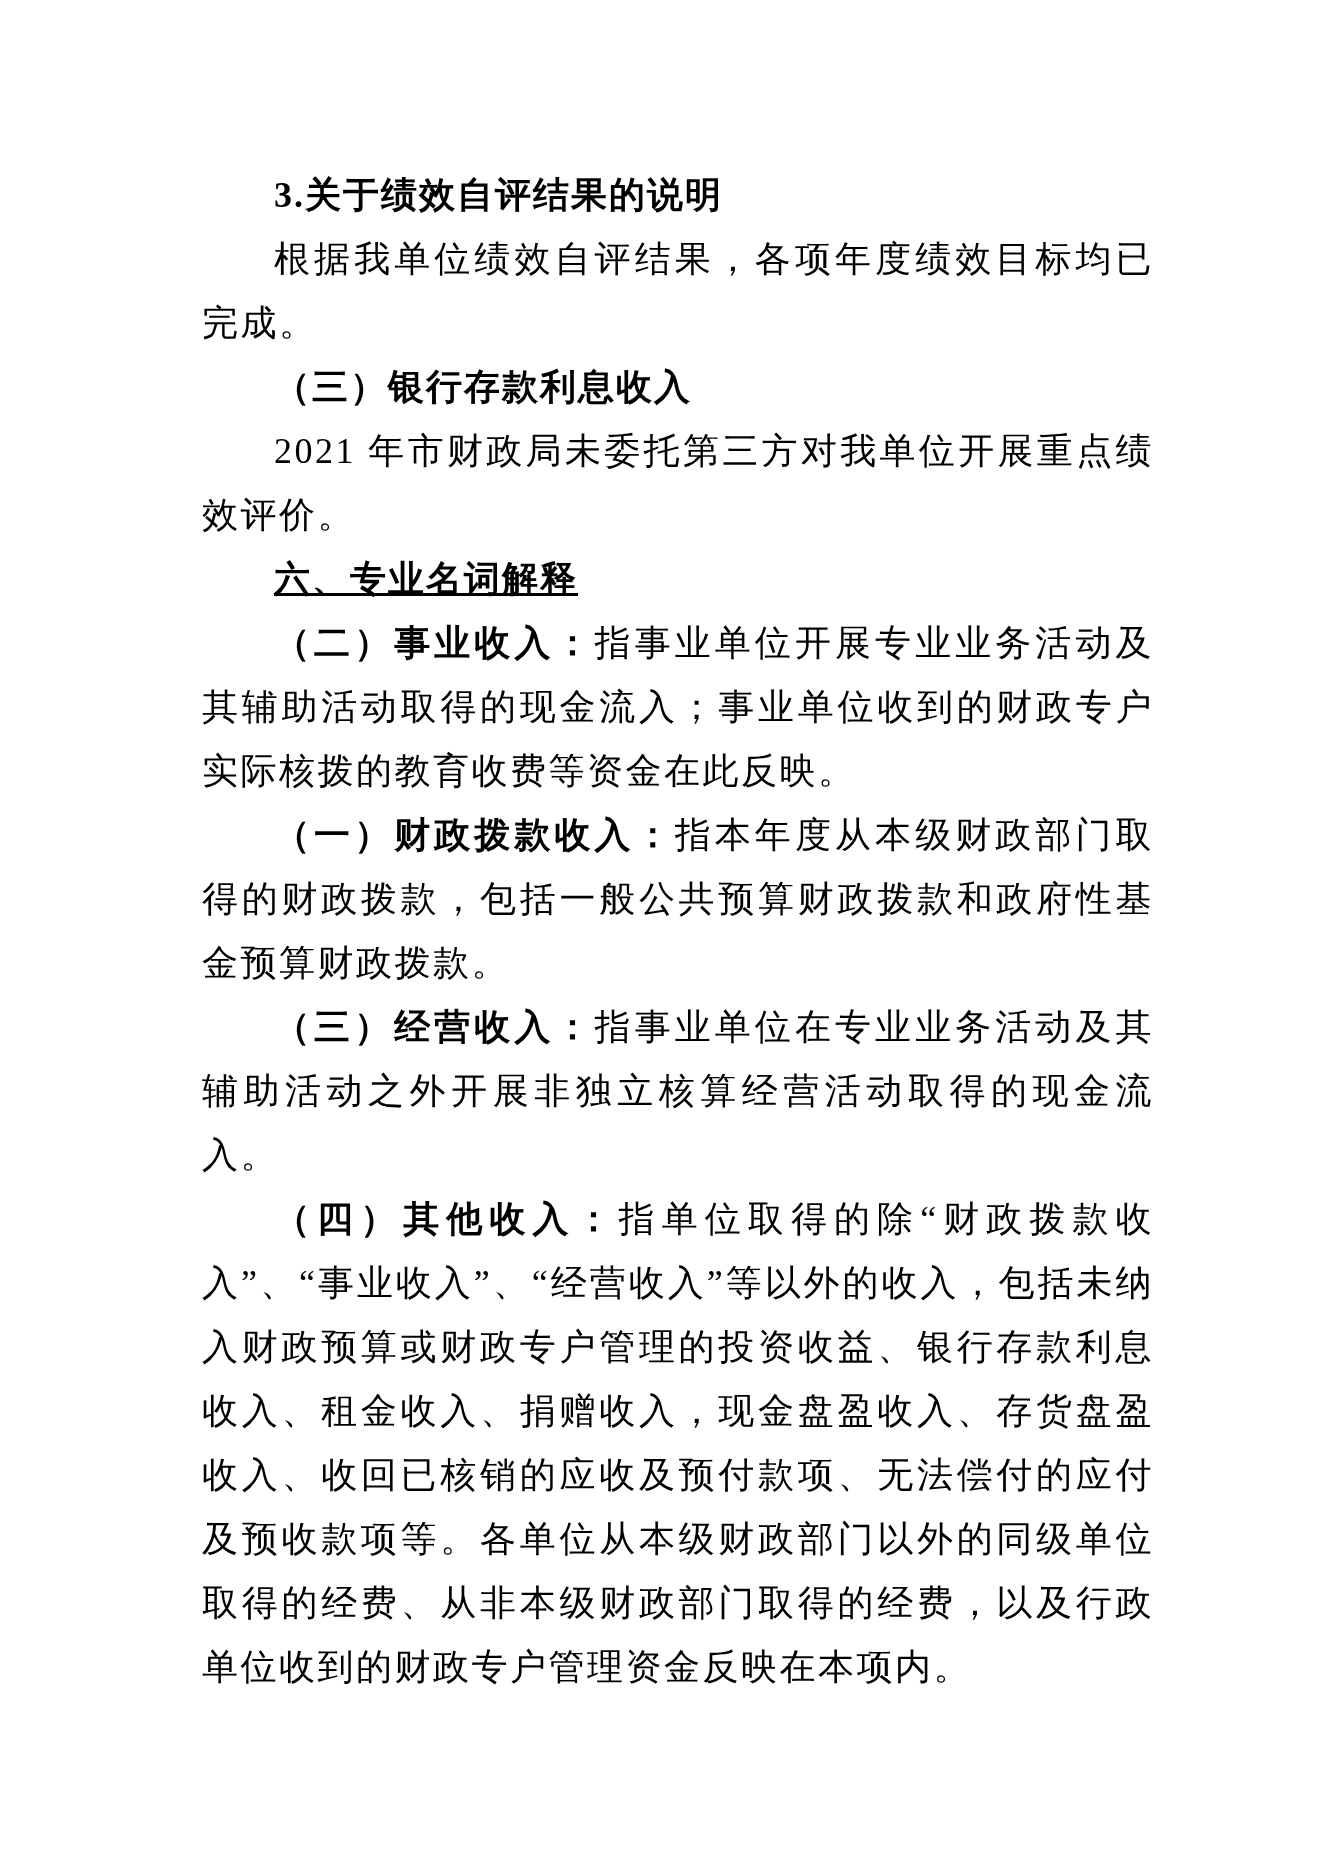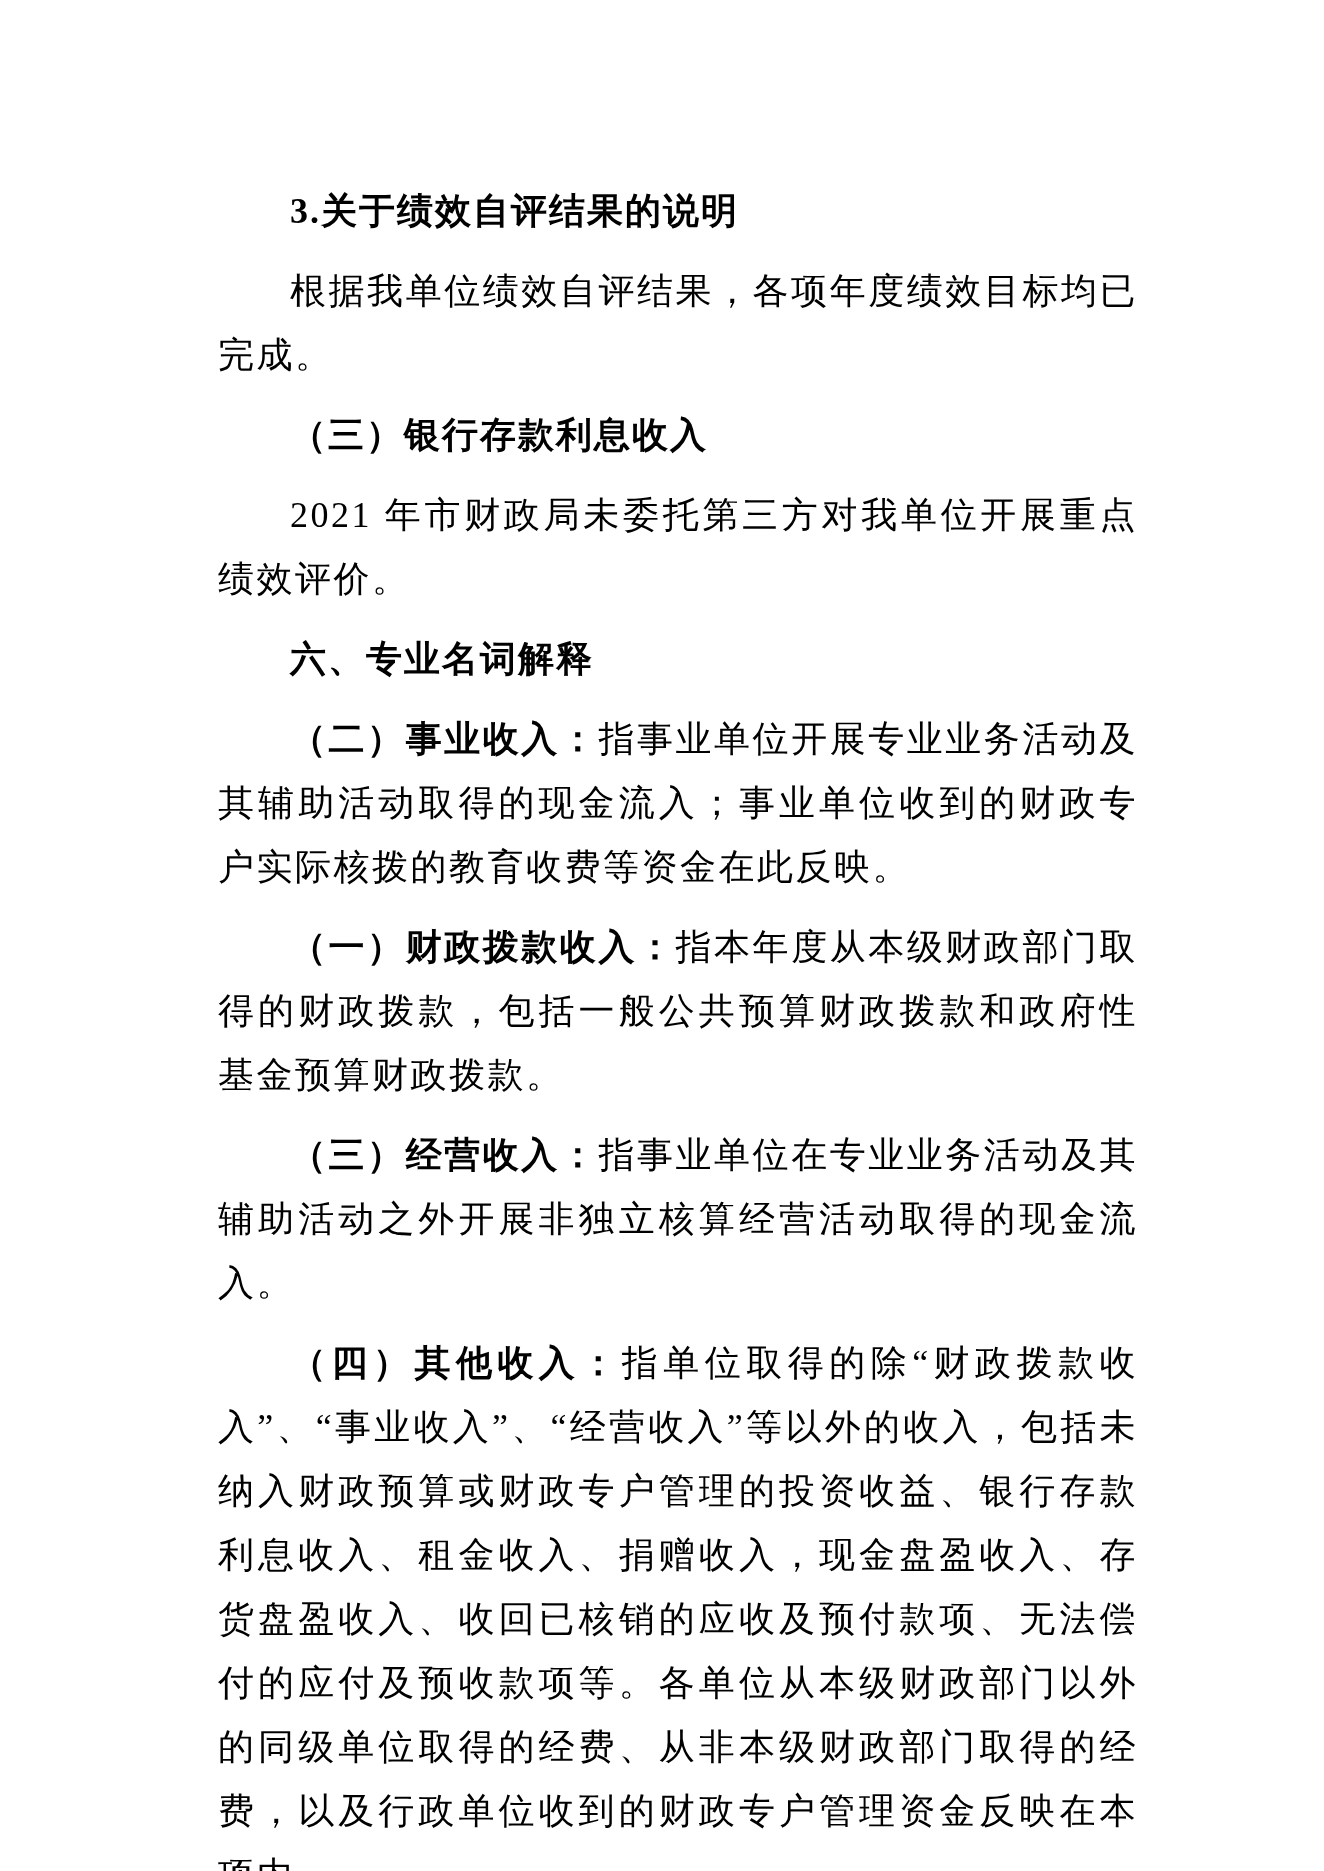--- a/index.html
+++ b/index.html
@@ -19,30 +19,31 @@
     top: 163px;
     width: 952px;
     font-size: 36px;
     line-height: 64px;
     text-align: justify;
     text-justify: inter-character;
     letter-spacing: 2.5px;
   }
   .content p {
     text-indent: 2em;
-    margin: 16px;
+    margin: 0;
   }
   .heading-serif {
     font-weight: bold;
     letter-spacing: 2px;
   }
   .heading-sans {
     font-weight: bold;
     font-family: "Liberation Sans", "DejaVu Sans", sans-serif;
     letter-spacing: 2px;
+    text-decoration: underline;
   }
   .term-lead {
     font-weight: bold;
   }
 </style>
 </head>
 <body>
 
 <div class="page">
   <div class="content">

